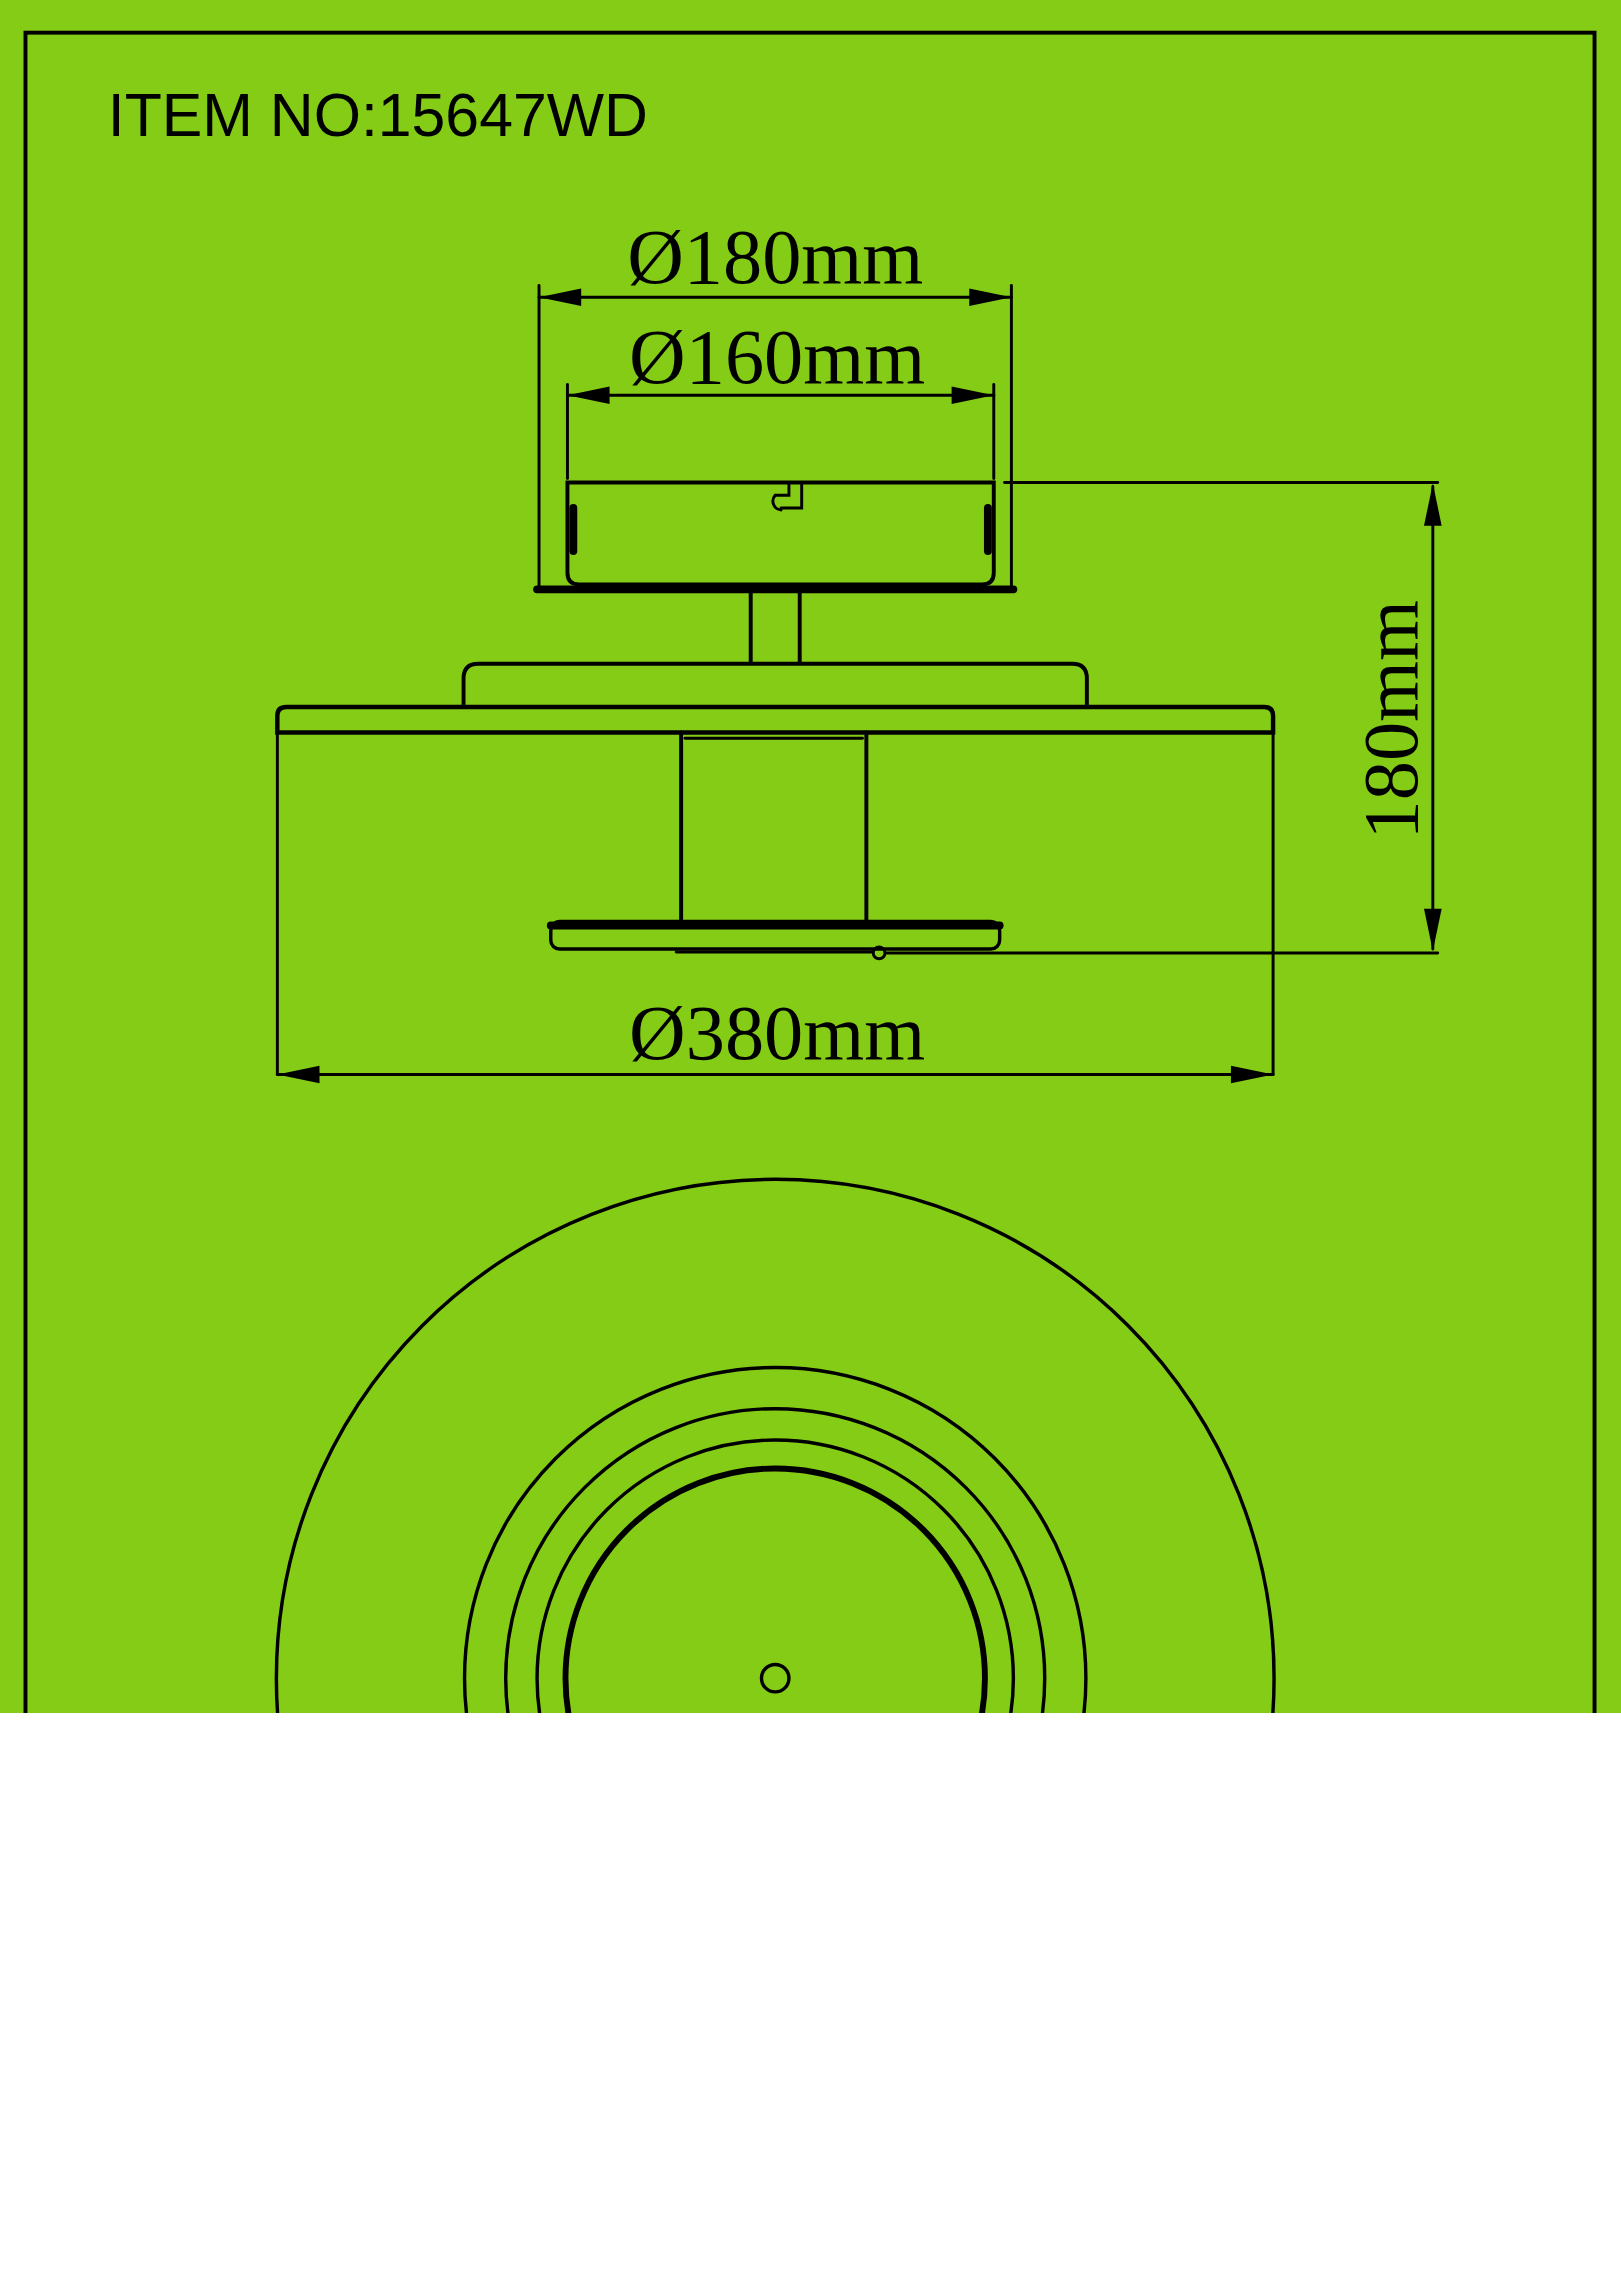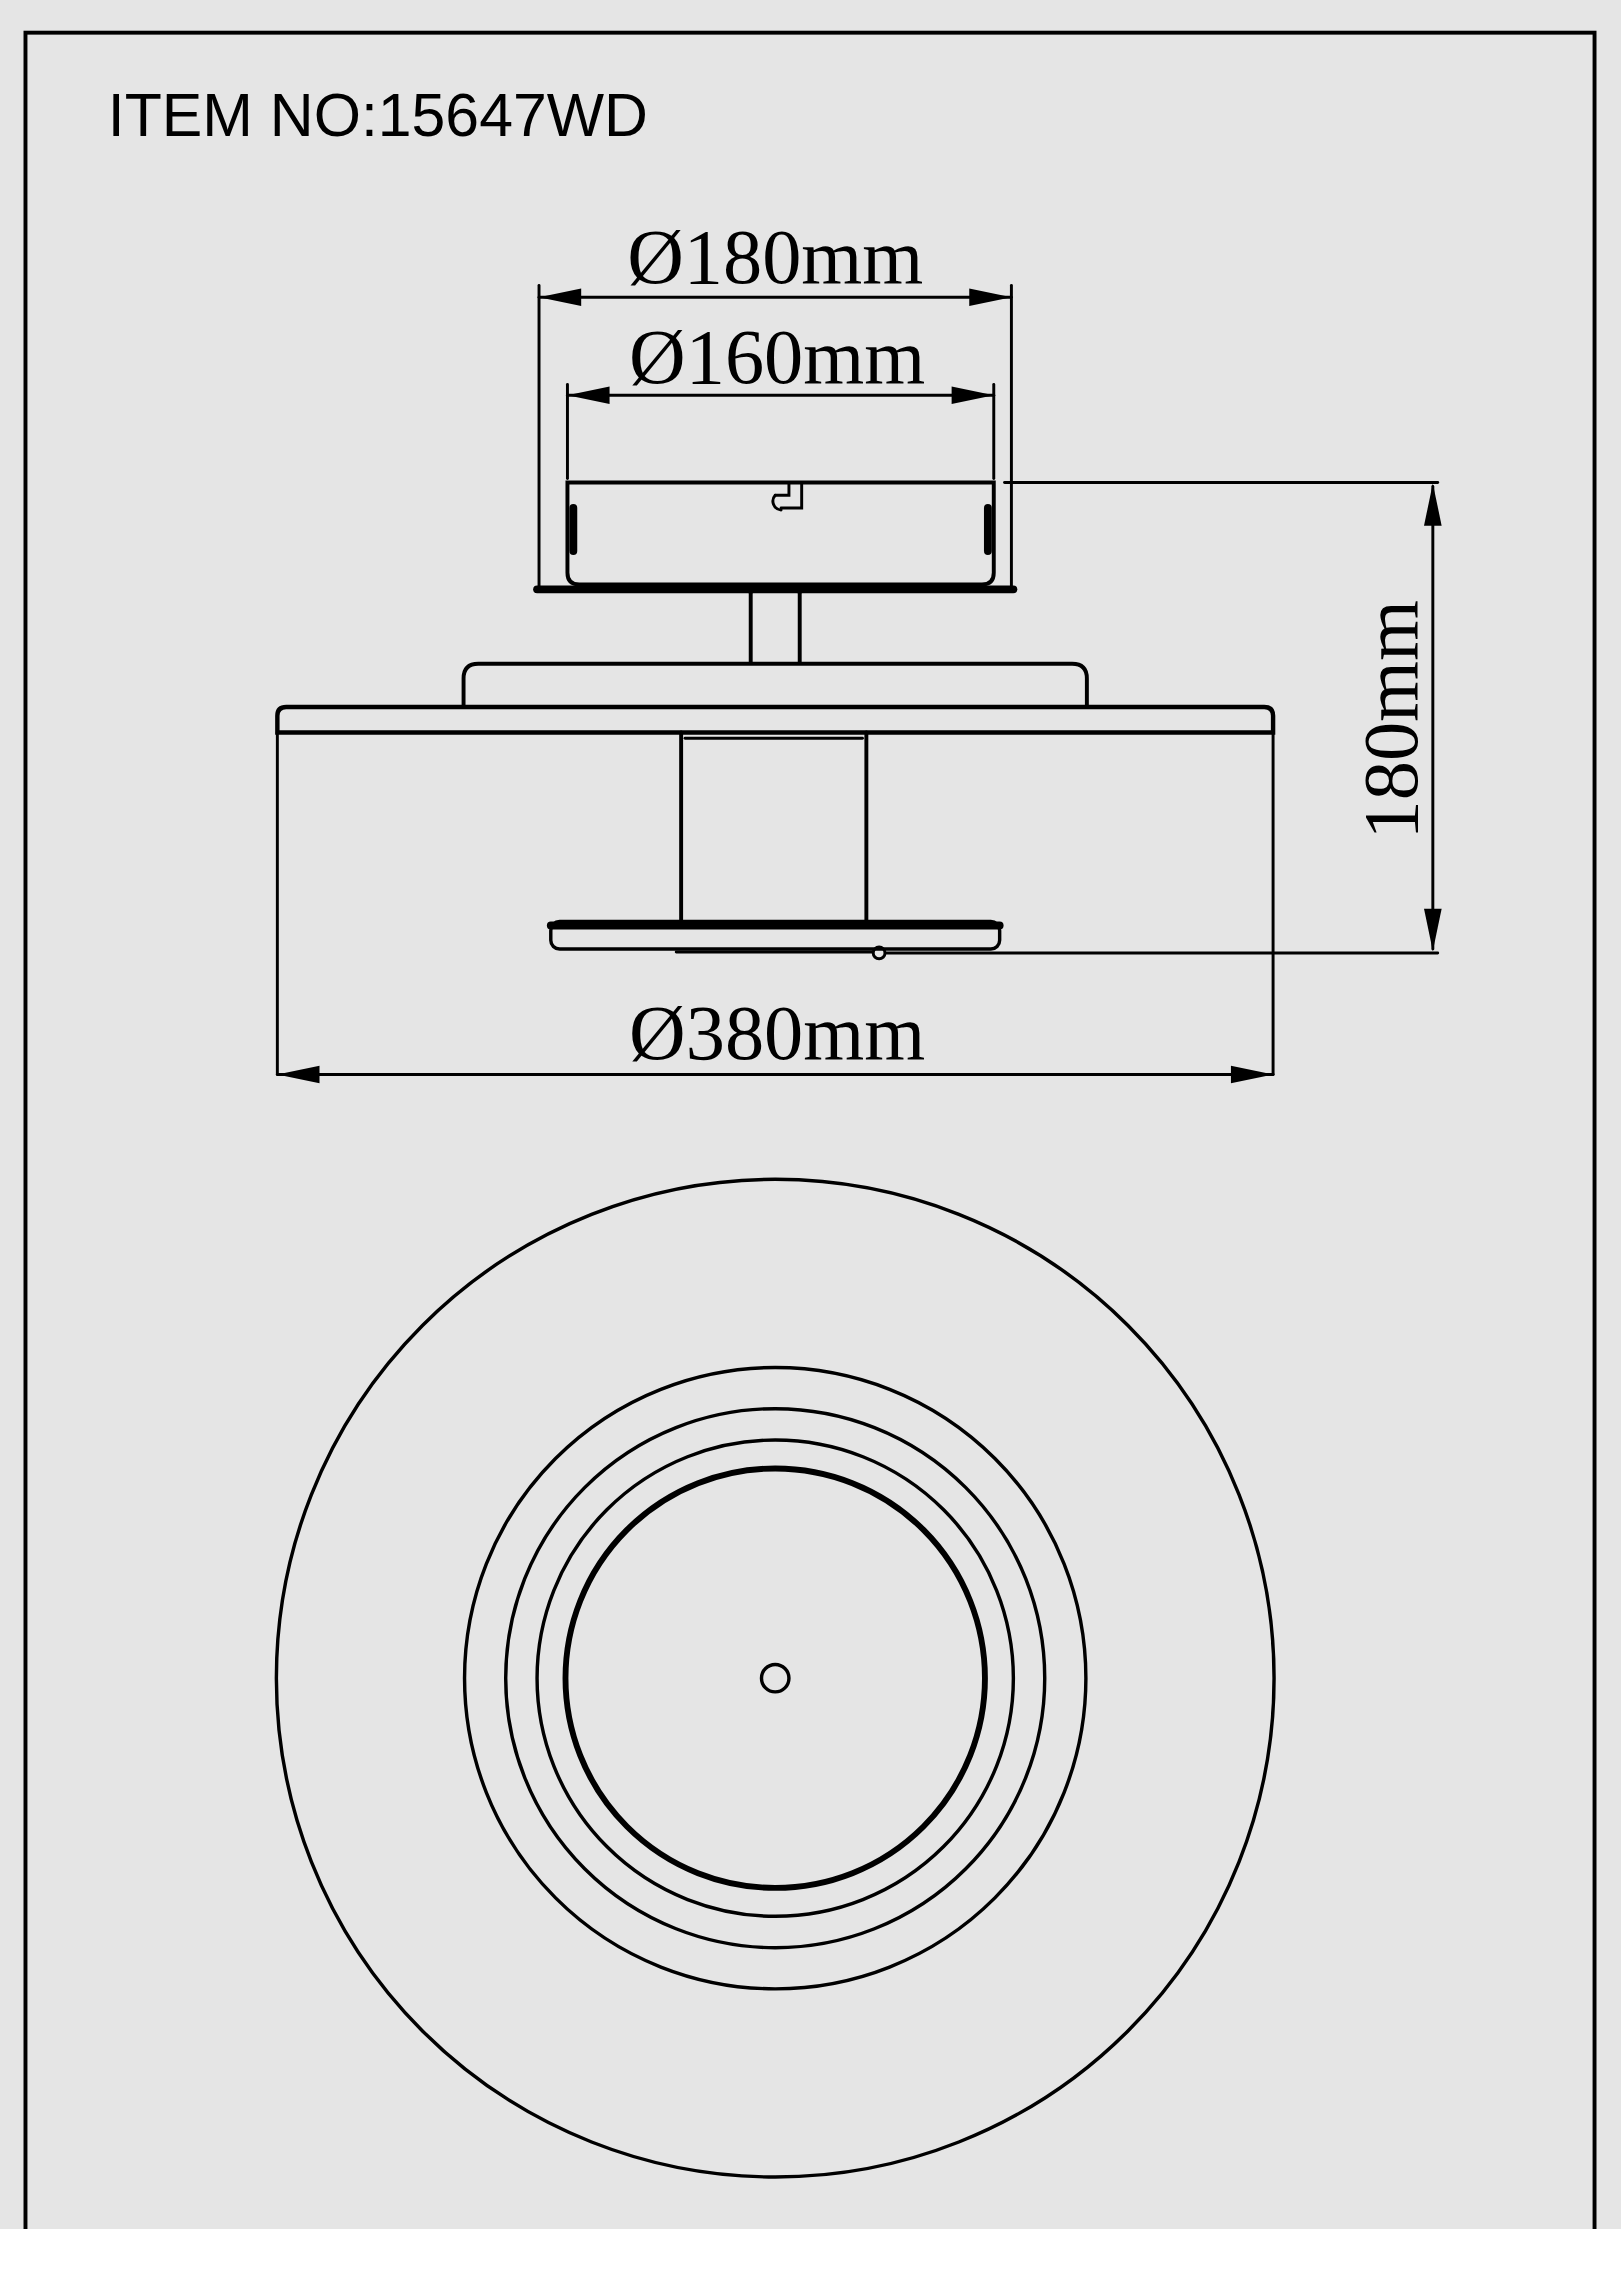--- a/index.html
+++ b/index.html
@@ -3,22 +3,22 @@
 <meta charset="utf-8">
 <style>
   html, body {
     margin: 0;
     padding: 0;
     background: #ffffff;
   }
   .page {
     position: relative;
     width: 1621px;
-    height: 2229px;
-    background: #e5e5e5;
+    height: 1713px;
+    background: #84cc16;
     overflow: hidden;
   }
   svg { display: block; }
   .outline  { fill: none; stroke: #000000; stroke-width: 4;   stroke-linecap: round; }
   .outline2 { fill: none; stroke: #000000; stroke-width: 4.5; stroke-linecap: round; }
   .thick    { fill: none; stroke: #000000; stroke-width: 8;   stroke-linecap: round; }
   .thin     { fill: none; stroke: #000000; stroke-width: 3;   stroke-linecap: round; }
   .ring     { fill: none; stroke: #000000; stroke-width: 3.5; }
   .ring-heavy { fill: none; stroke: #000000; stroke-width: 6; }
   .arrow    { fill: #000000; stroke: none; }

